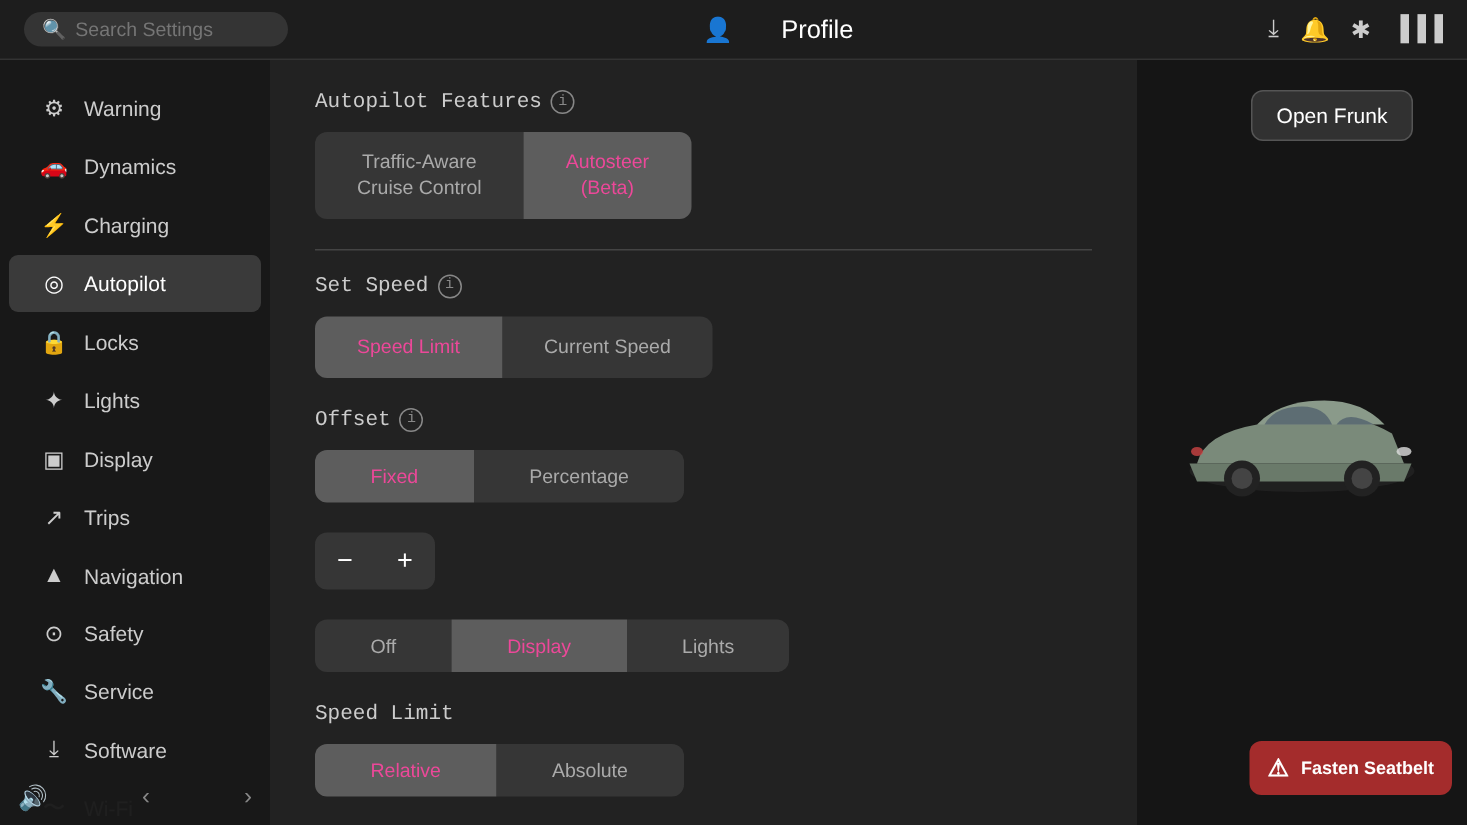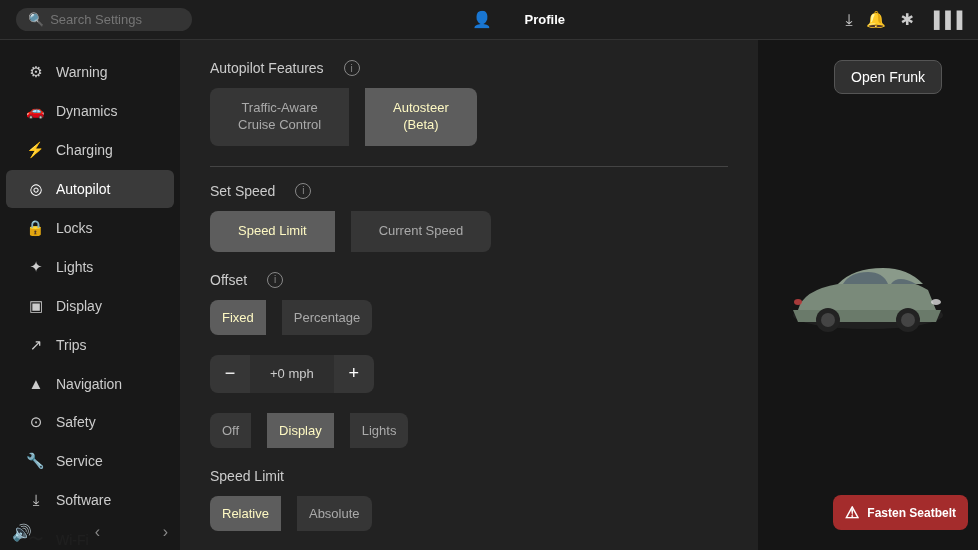--- a/index.html
+++ b/index.html
@@ -49,22 +49,22 @@
     }
     .top-bar-center {
       display: flex;
       align-items: center;
       gap: 6px;
     }
     .profile-btn {
       display: flex;
       align-items: center;
       gap: 6px;
-      font-size: 13px;
-      font-weight: 700;
+      font-size: 17px;
+      font-weight: 400;
       color: #fff;
       cursor: pointer;
       padding-left: 26px;
     }
     .top-bar-icons {
       display: flex;
       align-items: center;
       gap: 14px;
     }
     .top-icon {
@@ -158,55 +158,56 @@
     }
 
     
     .section-title {
       font-size: 14px;
       font-weight: 500;
       color: #ccc;
       margin-bottom: 12px;
       display: flex;
       align-items: center;
-      gap: 20px;
+      gap: 6px;
+      font-family: Liberation Mono, monospace;
     }
     .info-icon {
       width: 16px;
       height: 16px;
       border-radius: 50%;
       border: 1px solid #888;
       display: inline-flex;
       align-items: center;
       justify-content: center;
       font-size: 10px;
       color: #888;
       cursor: pointer;
     }
 
     
     .toggle-group {
       display: flex;
-      gap: 16px;
+      gap: 0;
       margin-bottom: 20px;
     }
     .toggle-btn {
-      padding: 10px 12px;
+      padding: 10px 37px;
       background: rgba(60,60,60,0.8);
       border: none;
       color: #aaa;
       font-size: 13px;
       cursor: pointer;
       border-radius: 0;
     }
     .toggle-btn:first-child { border-radius: 8px 0 0 8px; }
     .toggle-btn:last-child { border-radius: 0 8px 8px 0; }
     .toggle-btn.active {
       background: rgba(100,100,100,0.9);
-      color: #fef9c3;
+      color: #ec4899;
       font-weight: 500;
     }
     .toggle-btn.wide {
       padding: 12px 28px;
       font-size: 13px;
       line-height: 1.3;
       text-align: center;
     }
 
     .divider {
@@ -374,21 +375,20 @@
     <div class="section-title">
       <span>Offset</span>
       <span class="info-icon">i</span>
     </div>
     <div class="toggle-group">
       <button class="toggle-btn active">Fixed</button>
       <button class="toggle-btn">Percentage</button>
     </div>
     <div class="stepper">
       <button class="stepper-btn">−</button>
-      <div class="stepper-value">+0 mph</div>
       <button class="stepper-btn">+</button>
     </div>
 
     <div class="toggle-group">
       <button class="toggle-btn">Off</button>
       <button class="toggle-btn active">Display</button>
       <button class="toggle-btn">Lights</button>
     </div>
 
     <div class="section-title">

